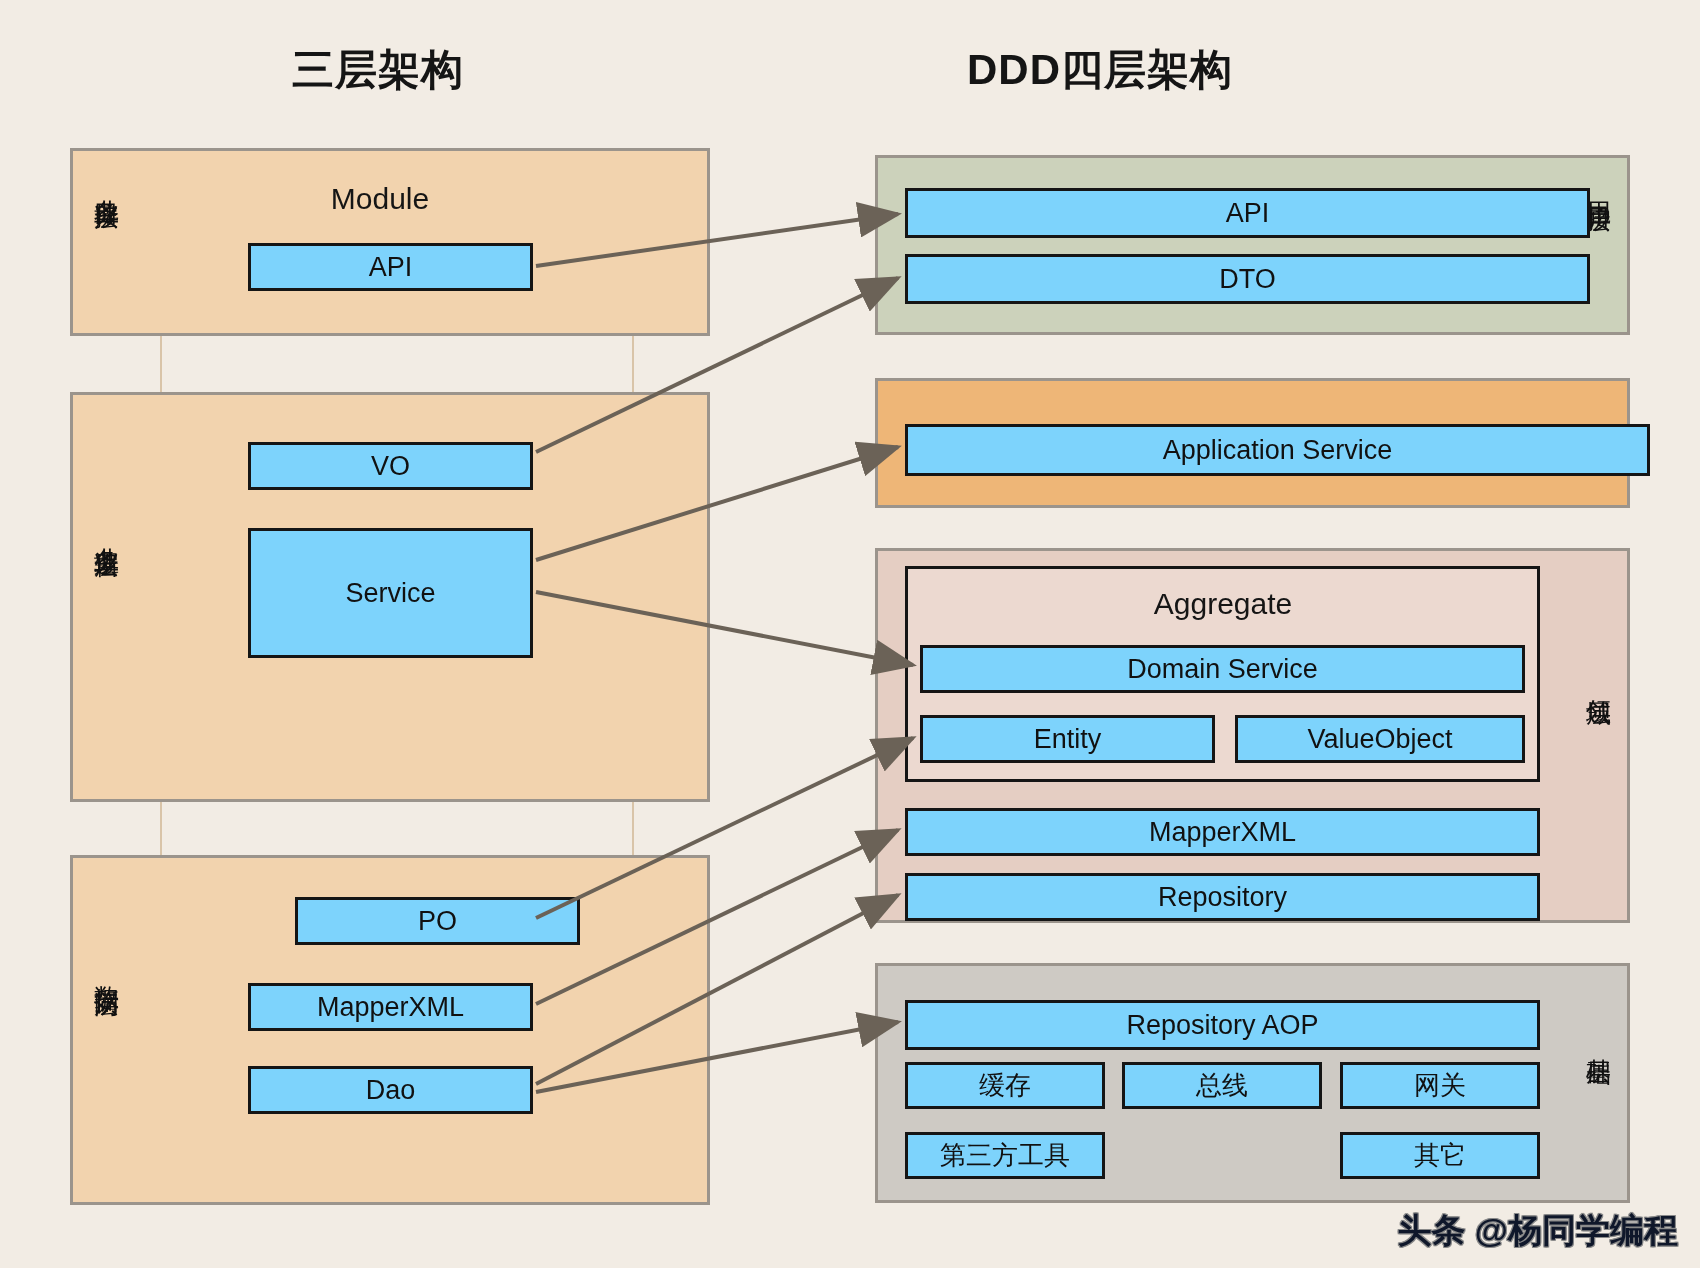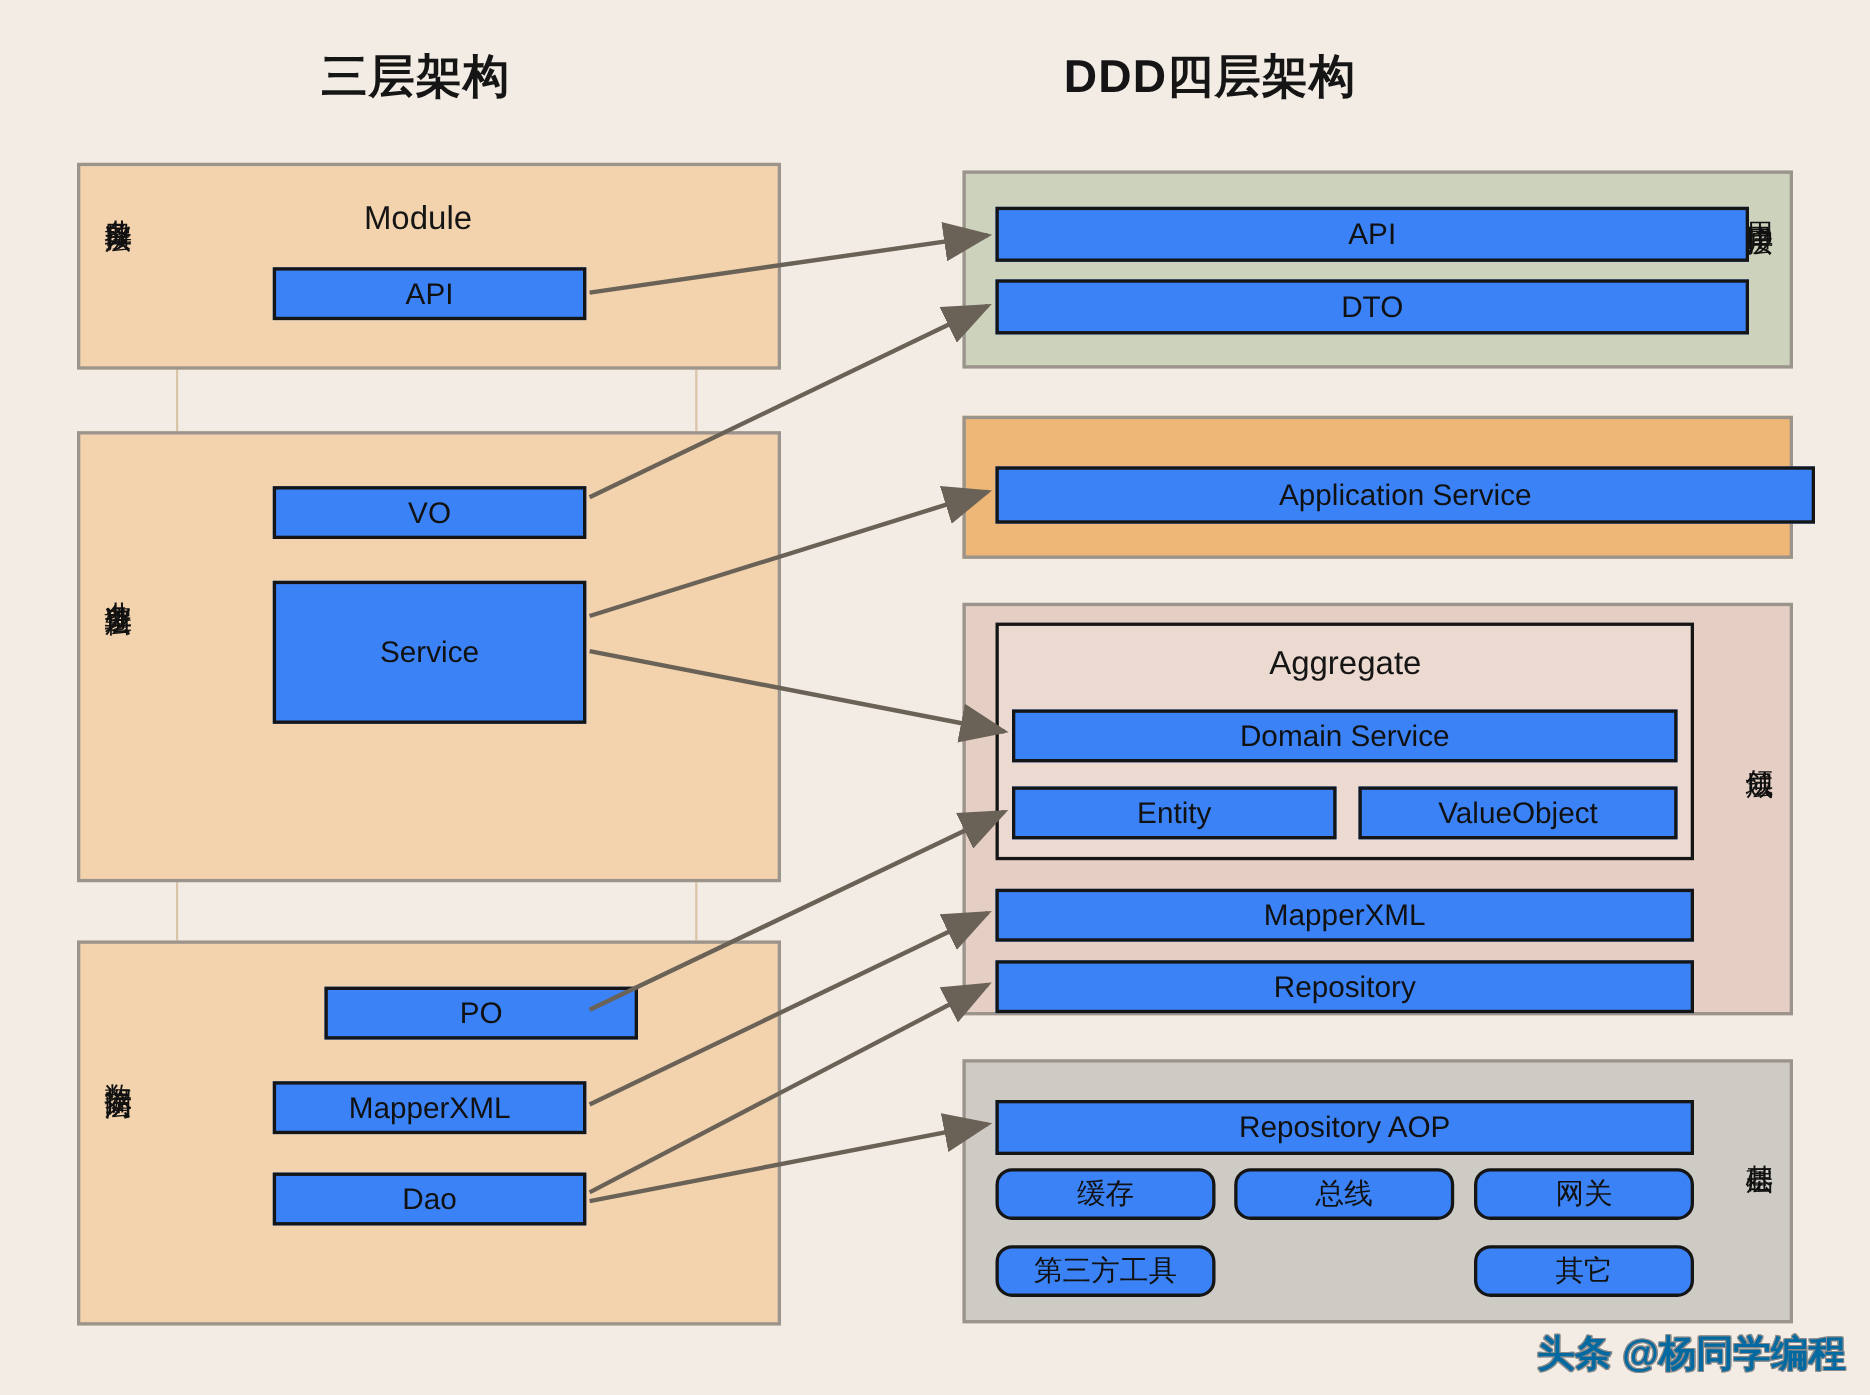--- a/index.html
+++ b/index.html
@@ -56,30 +56,30 @@
   
   .module-frame {
     position: absolute;
     border: 2px solid #d9c4a8;
     background: transparent;
   }
 
   
   .box {
     position: absolute;
-    background: #3b82f6;
+    background: #7dd3fc;
     border: 3px solid #151515;
     display: flex;
     align-items: center;
     justify-content: center;
     font-size: 27px;
     color: #111;
     white-space: nowrap;
   }
-  .box.cjk { font-size: 26px; border-radius: 15px; }
+  .box.cjk { font-size: 26px; }
 
   .plain-label {
     position: absolute;
     font-size: 30px;
     color: #151515;
     white-space: nowrap;
     text-align: center;
   }
 
   
@@ -92,21 +92,21 @@
   
   #arrows { position: absolute; inset: 0; pointer-events: none; }
 
   
   #watermark {
     position: absolute;
     right: 22px;
     bottom: 14px;
     font-size: 34px;
     font-weight: bold;
-    color: #0369a1;
+    color: #0f172a;
     text-shadow:
        1px 0 0 #8a8a8a, -1px 0 0 #8a8a8a, 0 1px 0 #8a8a8a, 0 -1px 0 #8a8a8a,
        1px 1px 0 #8a8a8a, -1px -1px 0 #8a8a8a, 1px -1px 0 #8a8a8a, -1px 1px 0 #8a8a8a;
     white-space: nowrap;
   }
 </style>
 </head>
 <body>
 
 <div id="stage">

